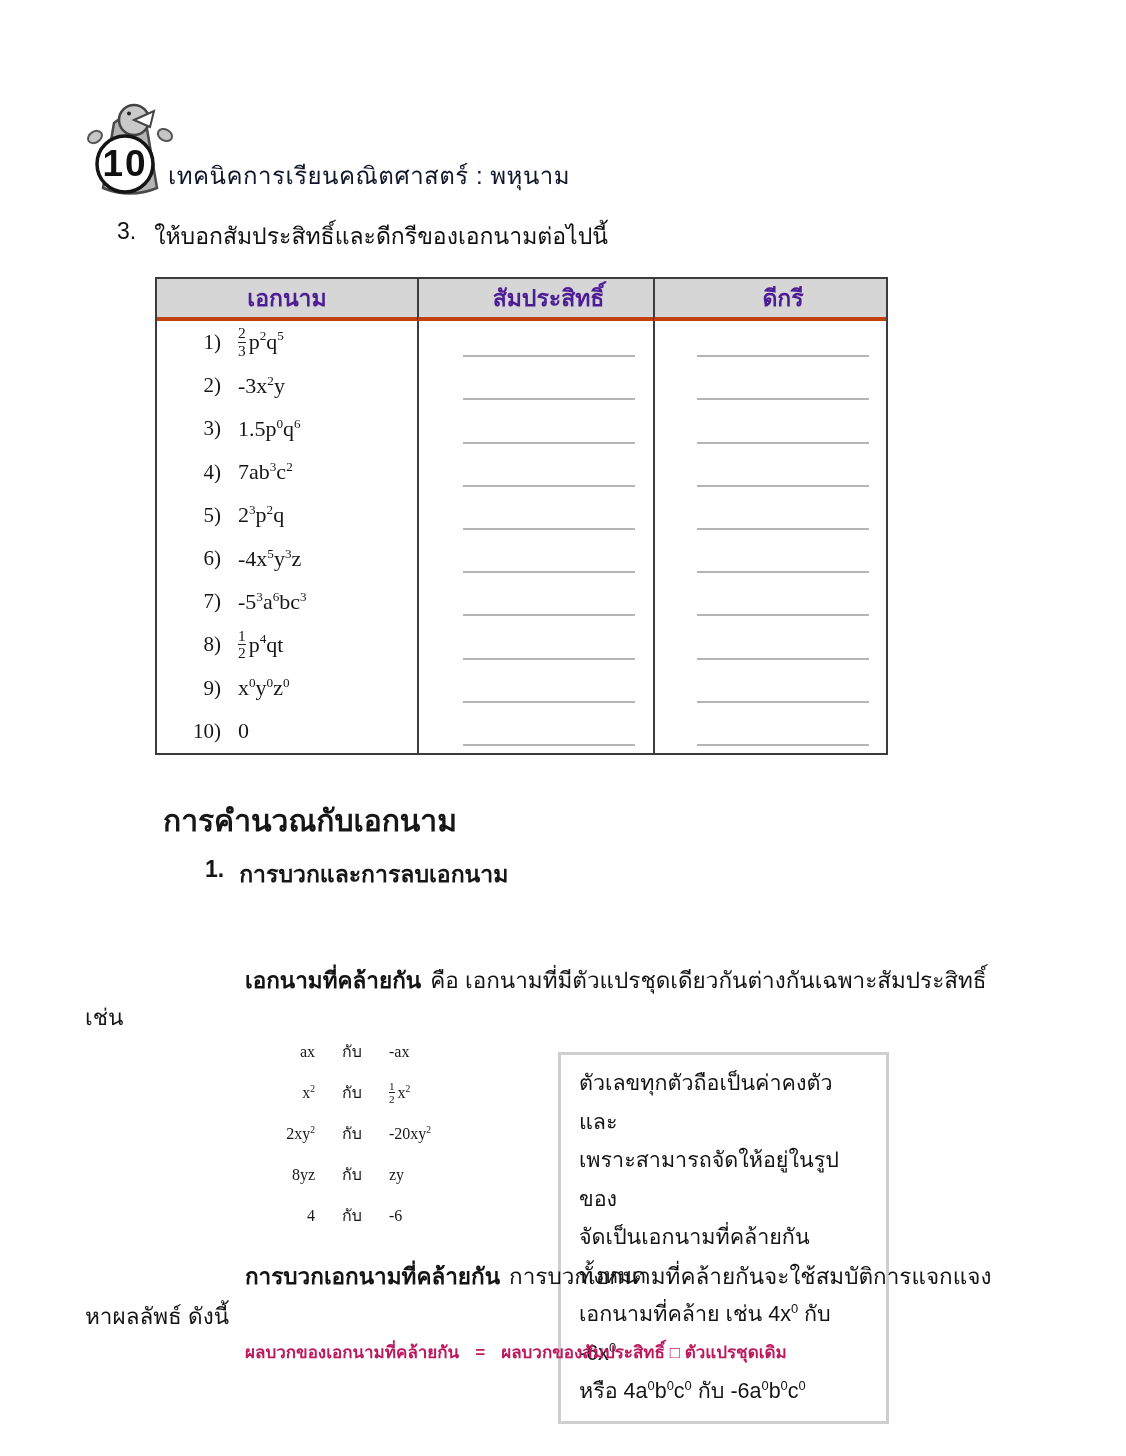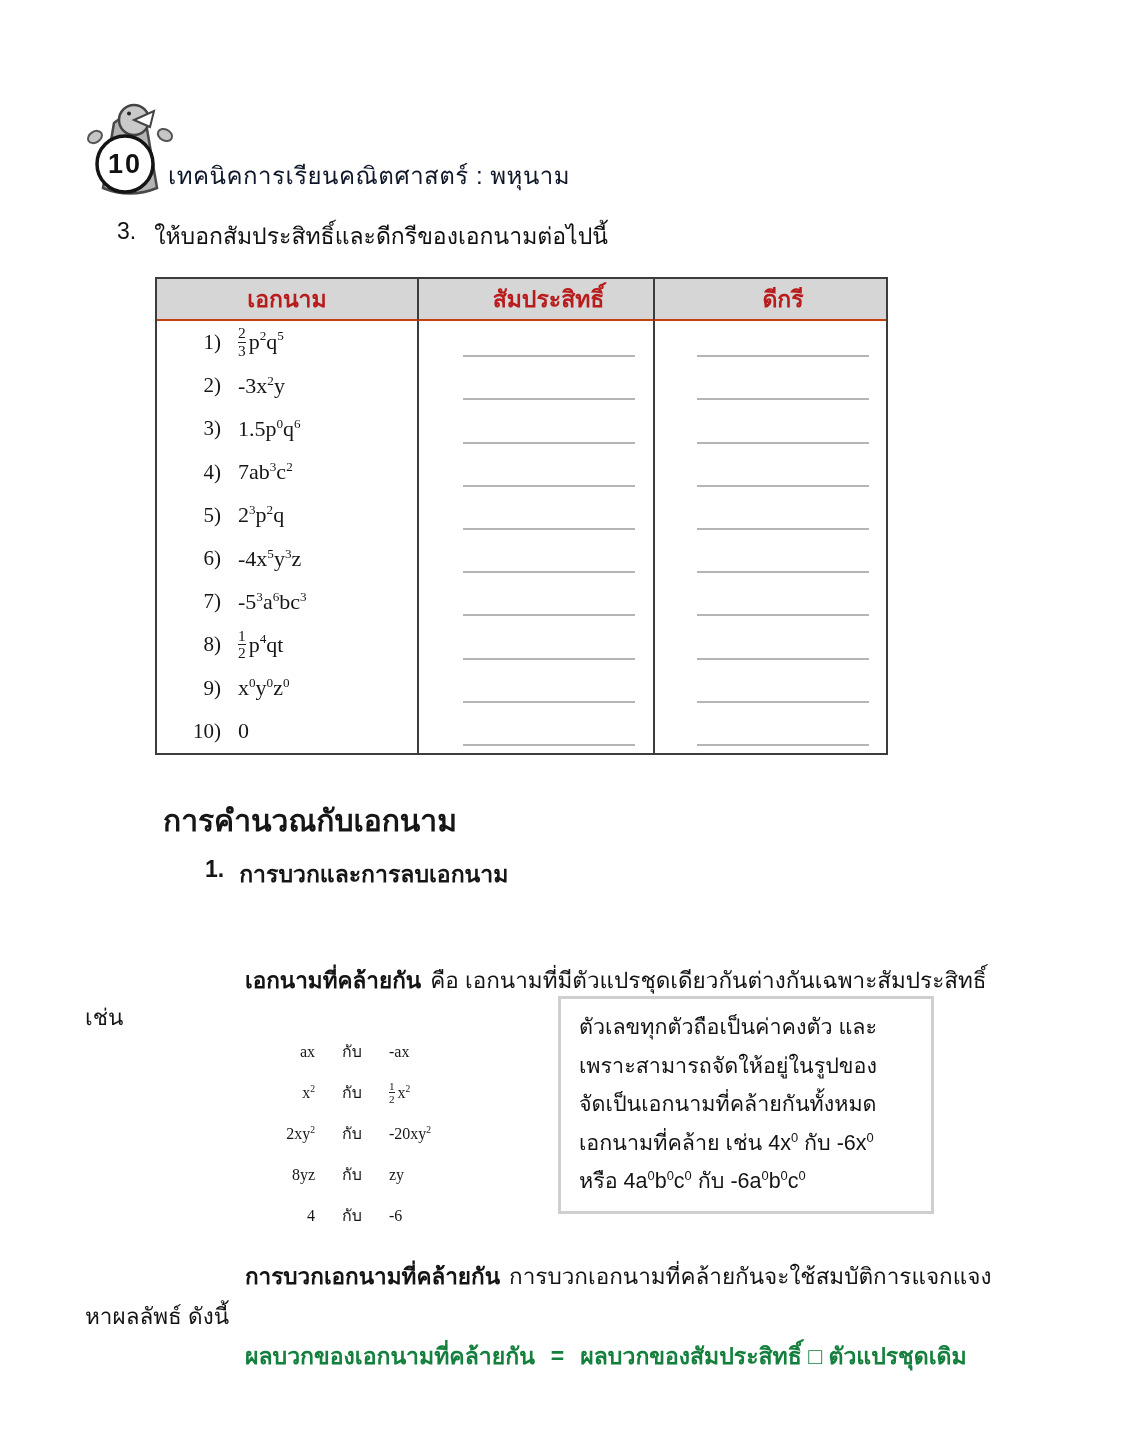--- a/index.html
+++ b/index.html
@@ -11,21 +11,21 @@
     background:#ffffff;
     font-family:"Liberation Sans","DejaVu Sans",sans-serif;
     color:#161616;
     overflow:hidden;
   }
   
   .logo{position:absolute;left:84px;top:100px;width:92px;height:98px;}
   .logo svg{display:block;width:92px;height:98px;}
   .logo .page-num{
     position:absolute;left:41px;top:64px;transform:translate(-50%,-50%);
-    font-size:27px;font-weight:bold;letter-spacing:2px;color:#111;
+    font-size:37px;font-weight:bold;letter-spacing:2px;color:#111;
     font-family:"Liberation Sans",sans-serif;
   }
   .header-title{
     position:absolute;left:168px;top:156px;
     font-size:24px;color:#0f172a;letter-spacing:.5px;
   }
   
   .exercise-head{
     position:absolute;left:117px;top:218px;
     display:flex;gap:18px;font-size:23px;color:#111;
@@ -33,23 +33,23 @@
   
   .mono-table{
     position:absolute;left:155px;top:277px;width:733px;height:478px;
     box-sizing:border-box;border:2px solid #3c3c3c;
     display:grid;
     grid-template-columns:260px 236px 233px;
     grid-template-rows:42px repeat(10,1fr);
   }
   .t-row{display:contents;}
   .th{
-    background:#d6d6d6;border-bottom:2px solid #c2410c;
+    background:#d6d6d6;border-bottom:4px solid #c2410c;
     display:flex;align-items:center;justify-content:center;
-    font-weight:bold;font-size:23px;color:#b91c1c;
+    font-weight:bold;font-size:23px;color:#4c1d95;
   }
   .c-b{border-left:2px solid #3c3c3c;padding-left:25px;}
   .cell{box-sizing:border-box;}
   .cell-expr{display:flex;align-items:center;padding-left:6px;font-size:22px;}
   .no{
     width:58px;text-align:right;margin-right:17px;
     font-family:"Liberation Serif","DejaVu Serif",serif;font-size:21px;
   }
   .expr{font-family:"Liberation Serif","DejaVu Serif",serif;}
   .expr sup, .note-line sup{font-size:60%;vertical-align:super;line-height:0;}
@@ -76,30 +76,30 @@
     position:absolute;left:197px;top:1031px;
     display:grid;grid-template-columns:118px 74px 170px;grid-auto-rows:41px;
     align-items:center;font-size:16px;
   }
   .ex-row{display:contents;}
   .ex-left{text-align:right;}
   .ex-mid{text-align:center;font-family:"Liberation Sans",sans-serif;}
   .ex-right{text-align:left;}
   
   .note-box{
-    position:absolute;left:558px;top:996px;width:376px;box-sizing:border-box;
+    position:absolute;left:558px;top:1052px;width:331px;box-sizing:border-box;
     border:3px solid #cfcfcf;padding:9px 18px 10px;
     font-size:21.5px;line-height:38.5px;color:#141414;
   }
   
   #para3{top:1257px;}
   .formula{
     position:absolute;left:245px;top:1338px;
     display:flex;gap:16px;align-items:baseline;
-    font-size:23px;font-weight:bold;color:#15803d;
+    font-size:17px;font-weight:bold;color:#be185d;
   }
 </style>
 </head>
 <body>
 
 <div class="page">
 
   <div class="logo">
     <svg viewBox="0 0 92 98" aria-hidden="true">
       <ellipse cx="11" cy="37" rx="7.5" ry="5.5" transform="rotate(-32 11 37)" fill="#c6c6c6" stroke="#555" stroke-width="2"></ellipse>

